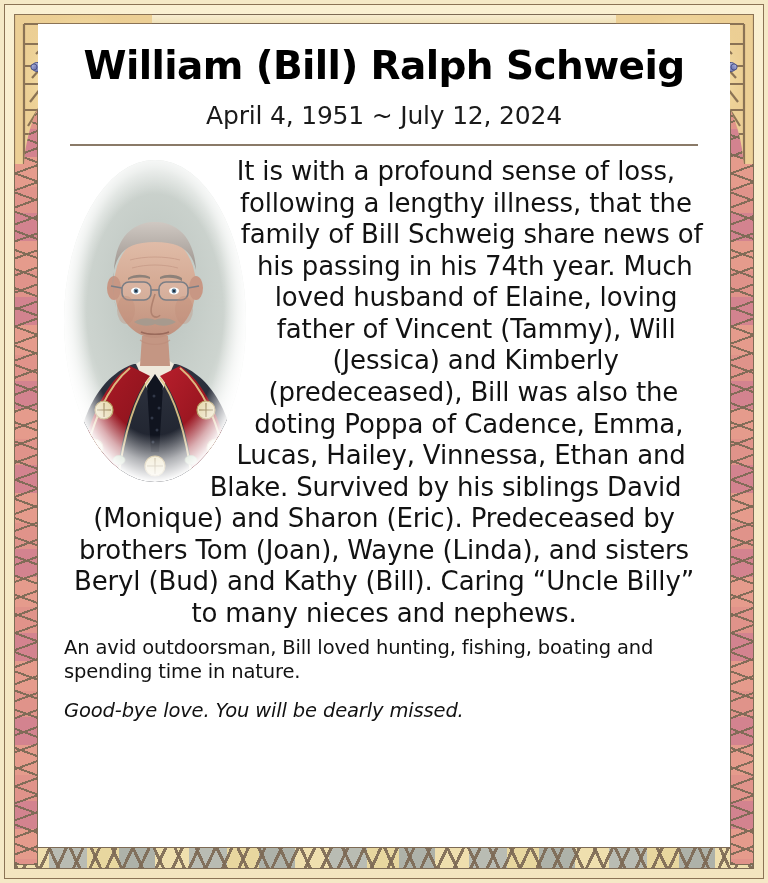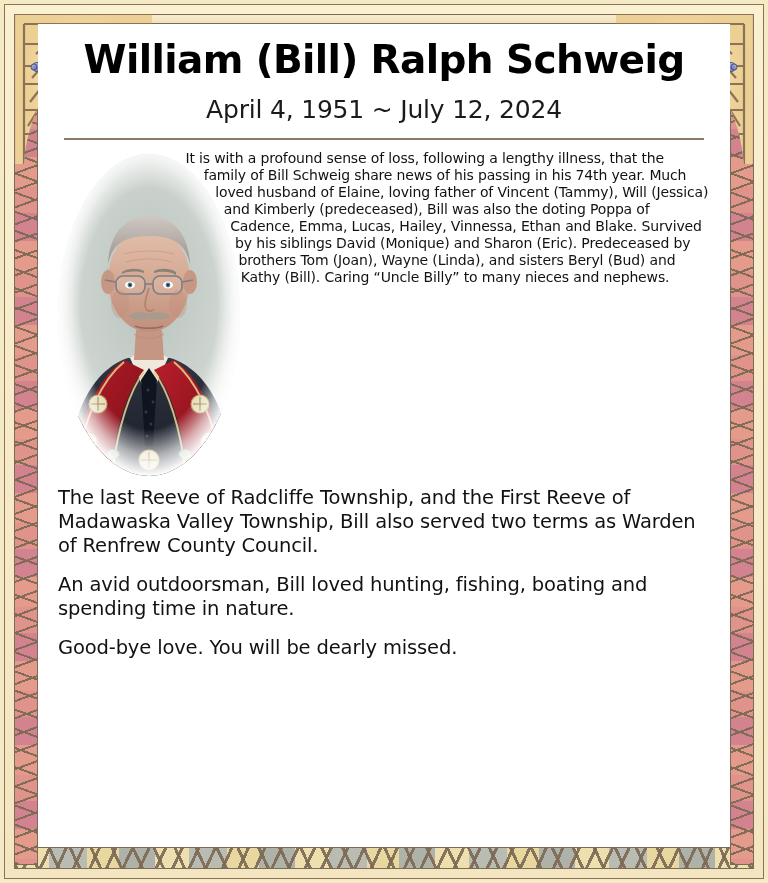--- a/index.html
+++ b/index.html
@@ -111,21 +111,21 @@
 
   
   .content-panel {
     position: absolute;
     left: 38px;
     top: 24px;
     right: 38px;
     bottom: 36px;
     background: #ffffff;
     box-sizing: border-box;
-    padding: 0;
+    padding: 6px;
     z-index: 3;
   }
 
   
   .header-block {
     position: relative;
     z-index: 6;
     padding-top: 16px;
     text-align: center;
   }
@@ -172,40 +172,41 @@
   .portrait-oval {
     position: absolute;
     inset: 0;
     border-radius: 50% / 50%;
     overflow: hidden;
     box-shadow: 0 0 26px 16px #ffffff inset;
   }
   .portrait-oval svg { display:block; width:100%; height:100%; }
 
   .lead-paragraph {
-    text-align: left;
-    font-size: 14px;
+    text-align: center;
+    font-size: 26px;
     line-height: 1.215;
     margin: 0;
     letter-spacing: -0.15px;
   }
 
   .tail-paragraphs {
     clear: both;
     padding-top: 6px;
   }
   .tail-paragraphs p {
     font-size: 19.5px;
     line-height: 1.23;
     margin: 0 0 15px 0;
     text-align: left;
     letter-spacing: -0.15px;
   }
   .farewell-line {
     text-align: left;
+    font-style: italic;
     font-size: 19.5px;
     margin: 4px 0 0 0 !important;
   }
 </style>
 </head>
 <body>
 
 <div id="memorial-card">
 
   <div class="frame-cream"></div>
@@ -518,20 +519,19 @@
             </g>
 
             <rect width="182" height="322" fill="url(#vig)"></rect>
           </svg>
         </div>
       </div>
 
       <p class="lead-paragraph">It is with a profound sense of loss, following a lengthy illness, that the family of Bill Schweig share news of his passing in his 74th year. Much loved husband of Elaine, loving father of Vincent (Tammy), Will (Jessica) and Kimberly (predeceased), Bill was also the doting Poppa of Cadence, Emma, Lucas, Hailey, Vinnessa, Ethan and Blake. Survived by his siblings David (Monique) and Sharon (Eric). Predeceased by brothers Tom (Joan), Wayne (Linda), and sisters Beryl (Bud) and Kathy (Bill). Caring “Uncle Billy” to many nieces and nephews.</p>
 
       <div class="tail-paragraphs">
-        <p>The last Reeve of Radcliffe Township, and the First Reeve of Madawaska Valley Township, Bill also served two terms as Warden of Renfrew County Council.</p>
         <p>An avid outdoorsman, Bill loved hunting, fishing, boating and spending time in nature.</p>
         <p class="farewell-line">Good-bye love. You will be dearly missed.</p>
       </div>
 
     </div>
   </div>
 </div>
 
 </body></html>

